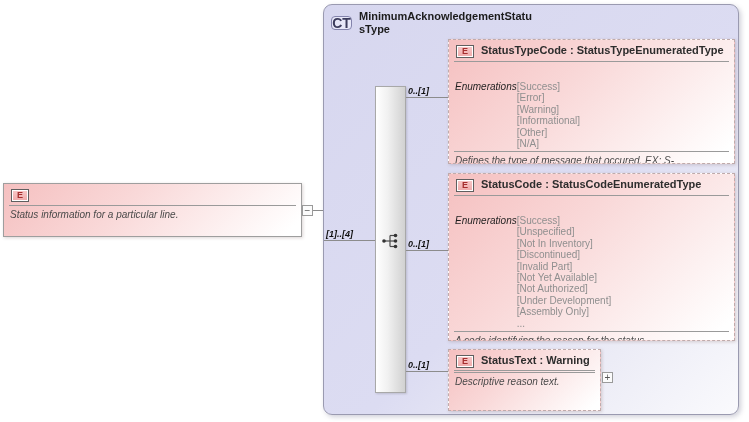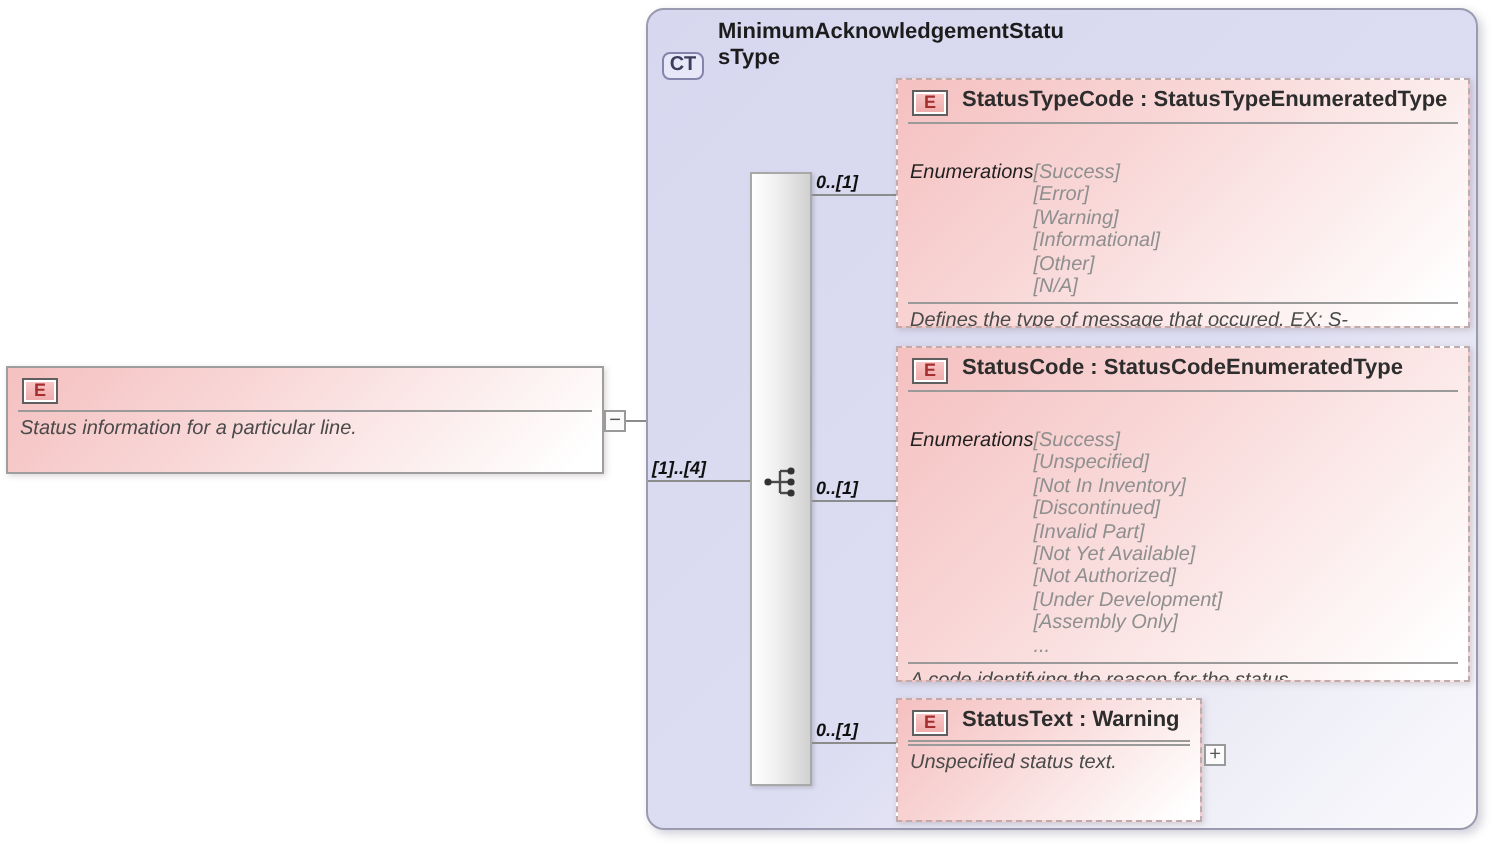--- a/index.html
+++ b/index.html
@@ -22,34 +22,34 @@
   .e-badge{
     flex:0 0 auto;width:16px;height:11px;margin:1px 7px 0 1px;
     border:1px solid #5f5f5f;box-shadow:inset 0 0 0 1px #ffffff;
     background:linear-gradient(180deg,#f9c9c9,#efa9a9);
     color:#a52f2f;font-weight:bold;font-size:9px;line-height:11px;text-align:center;
   }
   .hdr-title{word-break:break-all;}
   .sep{height:0;border-top:1px solid #9a9a9a;margin:1px 5px;}
   .facet-row{display:flex;padding:18px 6px 1px;font-size:10px;}
   .facet-label{flex:0 0 60px;font-style:italic;color:#1f1f1f;line-height:11.4px;}
-  .facet-values{color:#8f8f8f;white-space:pre-line;line-height:11.4px;font-style:italic;}
+  .facet-values{color:#8f8f8f;white-space:pre-line;line-height:11.4px;}
   .annotation{padding:2px 6px 2px;font-style:italic;font-size:10px;line-height:11.5px;color:#4a4a4a;}
   
   #ct-container{
     position:absolute;left:323px;top:4px;width:416px;height:411px;box-sizing:border-box;
     border:1px solid #9a9ab0;border-radius:9px;
     background:linear-gradient(135deg,#d7d7ef 0%,#dcdcf2 55%,#ececf6 78%,#fafafd 100%);
     box-shadow:2px 2px 5px rgba(100,100,130,.30);
   }
   .ct-header{position:absolute;left:7px;top:5px;display:flex;align-items:flex-start;}
   .ct-badge{
-    flex:0 0 auto;width:19px;height:12px;margin-top:16px;
+    flex:0 0 auto;width:19px;height:12px;margin-top:6px;
     border:1px solid #8484ac;border-radius:4px;background:#e7e7f8;
-    color:#3c3c5c;font-weight:bold;font-size:10px;line-height:12px;text-align:center;
+    color:#3c3c5c;font-weight:bold;font-size:14px;line-height:12px;text-align:center;
   }
   .ct-title{margin-left:7px;width:175px;font-weight:bold;font-size:11px;line-height:13px;color:#1c1c1c;word-break:break-all;}
   
   .compositor-bar{
     position:absolute;box-sizing:border-box;border:1px solid #a8a8a8;
     background:linear-gradient(90deg,#ffffff 0%,#f1f1f1 40%,#d1d1d1 100%);
     box-shadow:1px 1px 2px rgba(0,0,0,.15);
   }
   .conn-line{position:absolute;height:1px;background:#8c8c8c;}
   .card-label{position:absolute;font-style:italic;font-weight:bold;font-size:9px;color:#101010;text-align:left;}
@@ -148,17 +148,17 @@
     <div class="annotation" style="max-width:232px;">A code identifying the reason for the status message.</div>
   </div>
 
   <div class="elem-box optional" style="left:124px;top:344px;width:153px;height:62px;">
     <div class="box-header" style="padding-bottom:1px;">
       <span class="e-badge">E</span>
       <span class="hdr-title">StatusText : Warning</span>
     </div>
     <div class="sep"></div>
     <div class="sep"></div>
-    <div class="annotation">Unspecified status text.</div>
+    <div class="annotation">Descriptive reason text.</div>
   </div>
 
   <button class="toggle-btn" style="left:278px;top:367px;">+</button>
 </div>
 
 </body></html>

